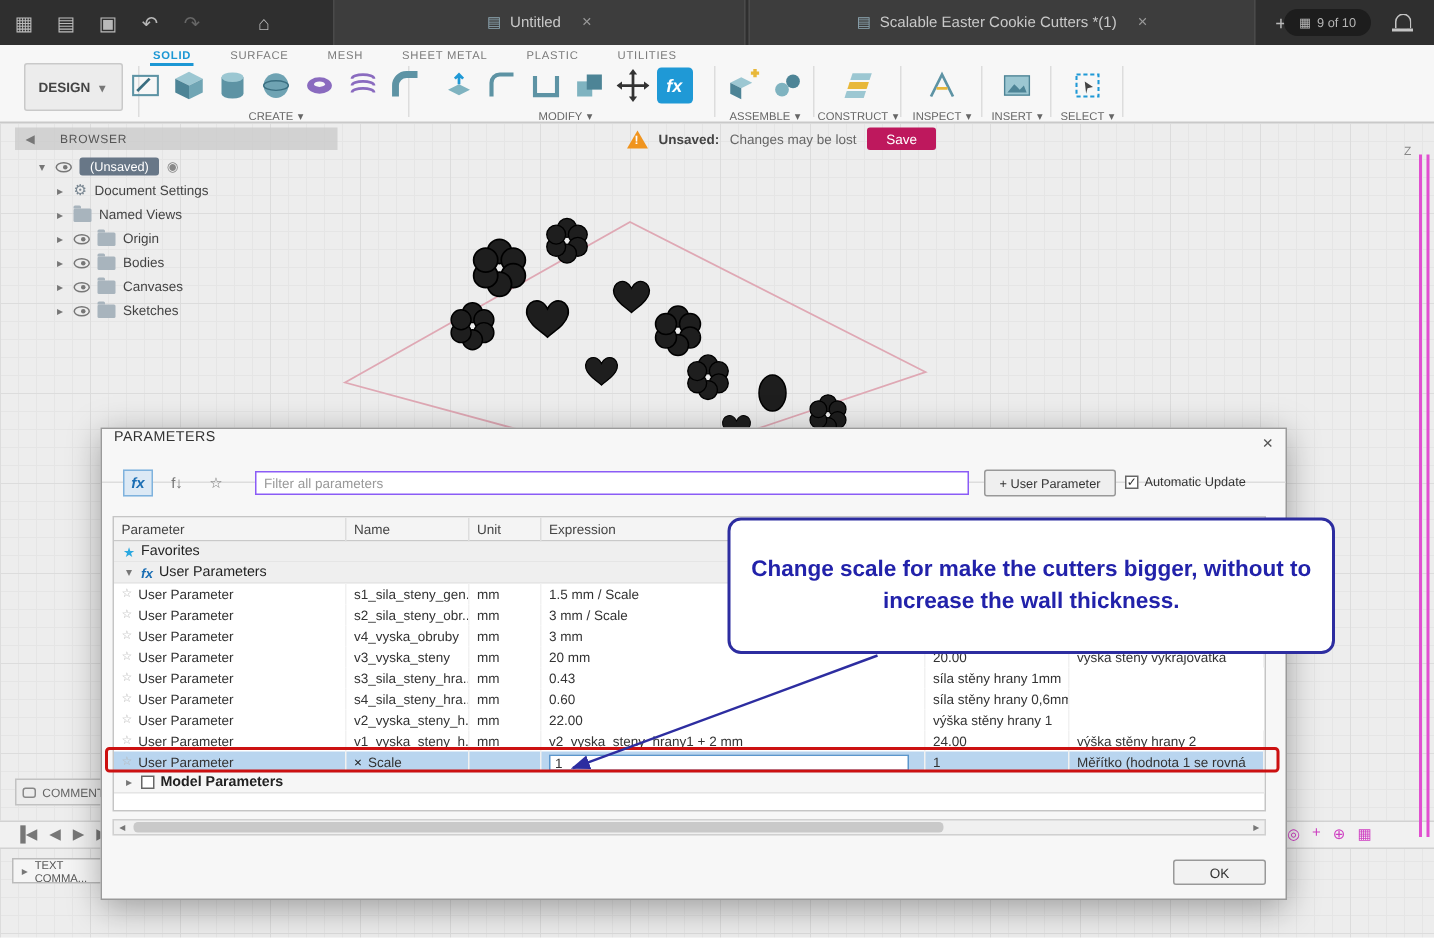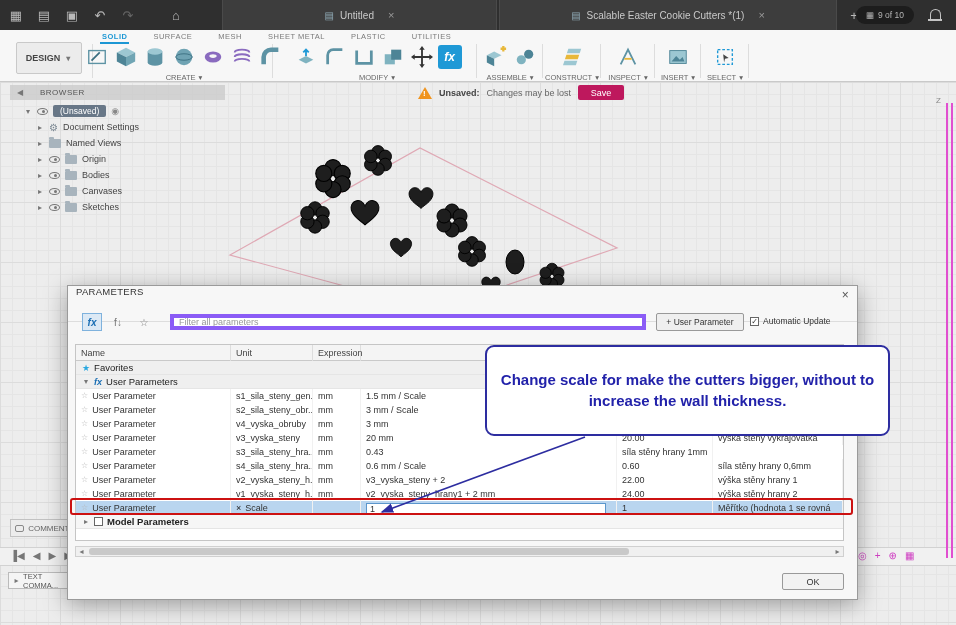--- a/index.html
+++ b/index.html
@@ -66,21 +66,21 @@
   #textcmd{position:absolute;left:8px;top:572px;width:66px;height:17px;background:#f5f5f5;border:1px solid #bbb;display:flex;align-items:center;gap:3px;font-size:7.5px;color:#555;padding-left:4px;z-index:5;cursor:pointer}
   .pinkline{position:absolute;width:2px;background:#e14fd0;z-index:6}
   #zlabel{position:absolute;left:936px;top:96px;font-size:8px;color:#888;z-index:6}
 
   
   #dialog{position:absolute;left:67px;top:285px;width:791px;height:315px;background:#f7f7f7;border:1px solid #9a9a9a;box-shadow:0 5px 22px rgba(0,0,0,.35);z-index:50}
   #dlg-title{position:absolute;left:0;top:0;right:0;height:36px;border-bottom:1px solid #ddd;display:flex;align-items:flex-start;padding:0 8px;font-size:9.5px;color:#333;letter-spacing:.3px}
   #dlg-close{position:absolute;right:8px;top:2px;font-size:12px;color:#555;cursor:pointer}
   .dlg-toolicon{width:20px;height:18px;border:1px solid transparent;display:flex;align-items:center;justify-content:center;font-size:10px;color:#777;cursor:pointer}
   .dlg-toolicon.fxsel{background:#dce9f5;border-color:#7fb2dd;color:#1c6fb4;font-style:italic;font-weight:bold}
-  #dlg-filter{position:absolute;left:102px;top:28px;width:476px;height:16px;border:4px solid #8b5cf6;font-size:9px;padding:0 5px;color:#333;background:#fff}
+  #dlg-filter{position:absolute;left:102px;top:28px;width:476px;height:16px;border:1px solid #8b5cf6;font-size:9px;padding:0 5px;color:#333;background:#fff}
   #dlg-filter::placeholder{color:#999}
   #add-param{position:absolute;left:588px;top:27px;width:88px;height:18px;background:#efefef;border:1px solid #999;border-radius:2px;font-size:8.5px;color:#333;display:flex;align-items:center;justify-content:center;cursor:pointer}
   .cbx{width:9px;height:9px;border:1px solid #666;background:#fff;display:inline-flex;align-items:center;justify-content:center;font-size:8px;color:#333}
   #auto-upd{position:absolute;left:682px;top:30px;display:flex;align-items:center;gap:4px;font-size:8.5px;color:#333}
 
   #ptable{position:absolute;left:7px;top:58px;width:769px;bottom:58px;background:#fff;border:1px solid #c5c5c5;overflow:hidden}
   .prow,.phead{display:grid;grid-template-columns:155px 82px 48px 256px 96px 1fr}
   .phead{height:16px;line-height:16px;background:#f4f4f4;border-bottom:1px solid #c9c9c9;font-size:9px;color:#444}
   .phead>div{padding-left:5px;border-right:1px solid #ddd}
   .prow{height:14px;line-height:14px;font-size:9px;color:#333}
@@ -475,20 +475,21 @@
 
   <div id="add-param">+ User Parameter</div>
 
   <div id="auto-upd">
     <span class="cbx">✓</span>
     <span>Automatic Update</span>
   </div>
 
   <div id="ptable">
     <div class="phead">
+      <div>Parameter</div>
       <div>Name</div>
       <div>Unit</div>
       <div>Expression</div>
       <div></div>
       <div></div>
     </div>
 
     <div class="grow">
       <span class="star-b">★</span>
       <span>Favorites</span>
@@ -553,32 +554,30 @@
         <div>0.43</div>
         <div>síla stěny hrany 1mm</div>
     </div>
     <div class="prow">
       <div class="pcell1">
           <span class="rowstar">☆</span>
           <span>User Parameter</span>
         </div>
       <div>s4_sila_steny_hra...</div>
         <div>mm</div>
-      <div>0.6 mm / Scale</div>
         <div>0.60</div>
         <div>síla stěny hrany 0,6mm</div>
     </div>
     <div class="prow">
       <div class="pcell1">
           <span class="rowstar">☆</span>
           <span>User Parameter</span>
         </div>
       <div>v2_vyska_steny_h...</div>
         <div>mm</div>
-      <div>v3_vyska_steny + 2</div>
         <div>22.00</div>
         <div>výška stěny hrany 1</div>
     </div>
     <div class="prow">
       <div class="pcell1">
           <span class="rowstar">☆</span>
           <span>User Parameter</span>
         </div>
       <div>v1_vyska_steny_h...</div>
         <div>mm</div>

